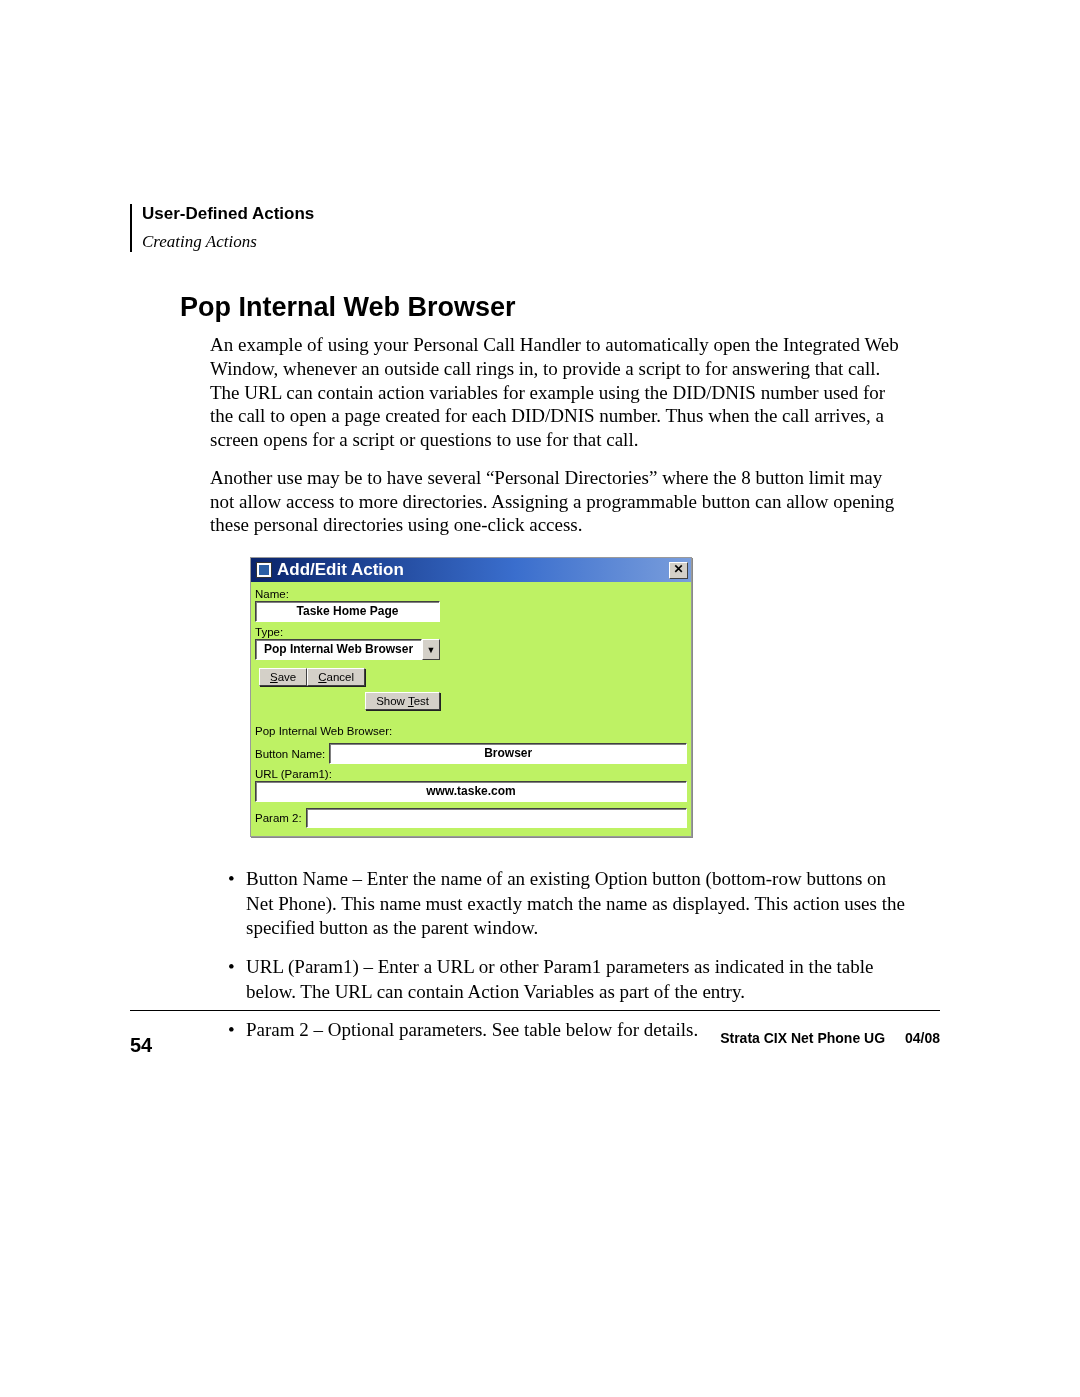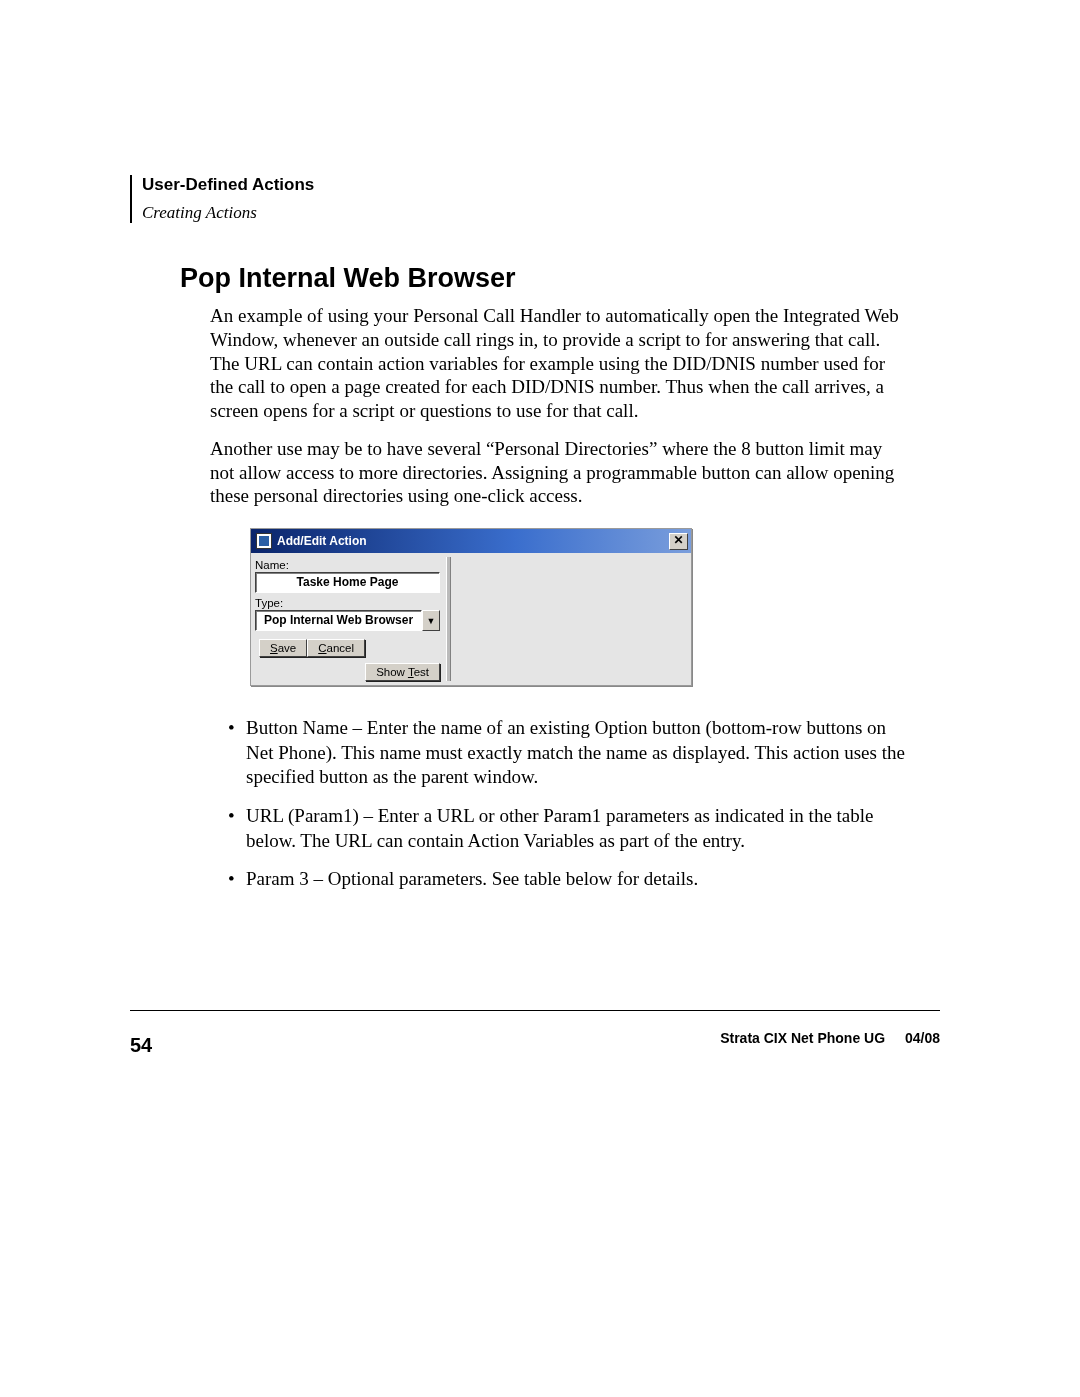--- a/index.html
+++ b/index.html
@@ -20,20 +20,21 @@
   }
   .header-left-border {
     border-left: 2px solid #000;
     padding-left: 10px;
     margin-bottom: 40px;
   }
   .section-name {
     font-family: Arial, Helvetica, sans-serif;
     font-weight: bold;
     font-size: 17px;
+    margin-top: 29px;
   }
   .subsection {
     font-family: "Times New Roman", Times, serif;
     font-style: italic;
     font-size: 17px;
     margin-top: 8px;
   }
   h2.title {
     font-family: Arial, Helvetica, sans-serif;
     font-weight: bold;
@@ -83,21 +84,21 @@
     align-items: center;
     justify-content: space-between;
     padding: 2px 3px 2px 5px;
     height: 20px;
   }
   .titlebar-left {
     display: flex;
     align-items: center;
     gap: 5px;
     font-weight: bold;
-    font-size: 12px;
+    font-size: 17px;
   }
   .title-icon {
     width: 14px;
     height: 14px;
     background: #fff;
     border: 1px solid #333;
     display: inline-block;
     position: relative;
   }
   .title-icon::after {
@@ -114,24 +115,25 @@
     border-right-color: #404040;
     border-bottom-color: #404040;
     text-align: center;
     line-height: 13px;
     font-weight: bold;
     font-family: Arial, sans-serif;
     font-size: 12px;
     color: #000;
   }
   .dialog-body {
-    background: #e5e5e5;
+    background: #bef264;
     display: flex;
     padding: 4px;
     gap: 6px;
+    flex-direction: column;
   }
   .col-left {
     width: 185px;
   }
   .col-right {
     flex: 1;
     padding-top: 1px;
   }
   .lbl {
     font-size: 11.5px;
@@ -286,27 +288,40 @@
           </div>
           <div class="btn-row">
             <button class="win-button"><span class="underline-first">S</span>ave</button>
             <button class="win-button"><span class="underline-first">C</span>ancel</button>
           </div>
           <div class="btn-row-right">
             <button class="win-button">Show <span class="underline-first">T</span>est</button>
           </div>
         </div>
         <div class="divider"></div>
+        <div class="col-right">
+          <div class="lbl">Pop Internal Web Browser:</div>
+          <div class="row-inline" style="margin-top:6px">
+            <span class="lbl">Button Name:</span>
+            <div class="inset-input">Browser</div>
+          </div>
+          <div class="lbl">URL (Param1):</div>
+          <div class="inset-input">www.taske.com</div>
+          <div class="row-inline" style="margin-top:6px">
+            <span class="lbl">Param 2:</span>
+            <div class="inset-input narrow-input"></div>
+          </div>
+        </div>
       </div>
     </div>
 
     <ul class="bullets">
       <li>Button Name – Enter the name of an existing Option button (bottom-row buttons on Net Phone).  This name must exactly match the name as displayed.  This action uses the specified button as the parent window.</li>
       <li>URL (Param1) – Enter a URL or other Param1 parameters as indicated in the table below.  The URL can contain Action Variables as part of the entry.</li>
-      <li>Param 3 – Optional parameters.  See table below for details.</li>
+      <li>Param 2 – Optional parameters.  See table below for details.</li>
     </ul>
   </div>
 
 </div>
 
 <div class="footer-line"></div>
 <div class="footer">
   <span class="page-no">54</span>
   <span class="footer-right">
     <span>Strata CIX Net Phone UG</span>

